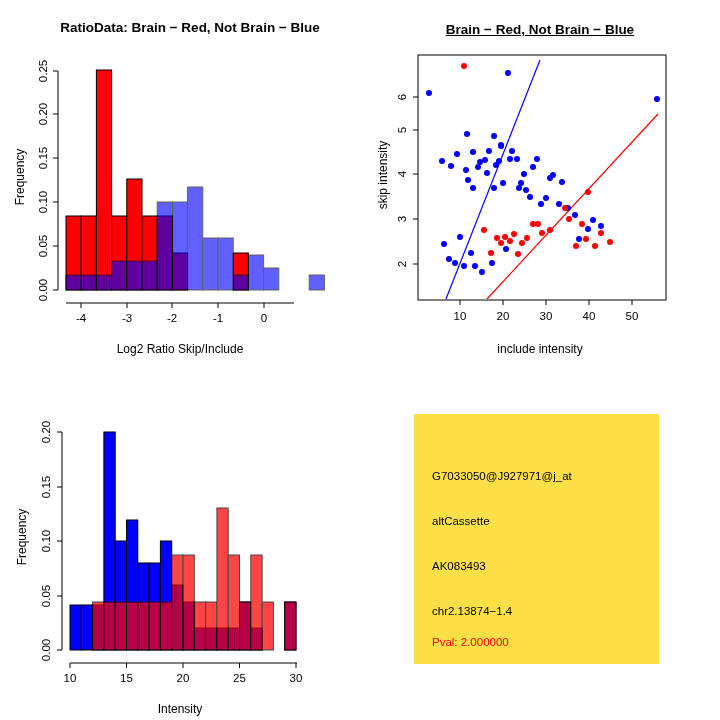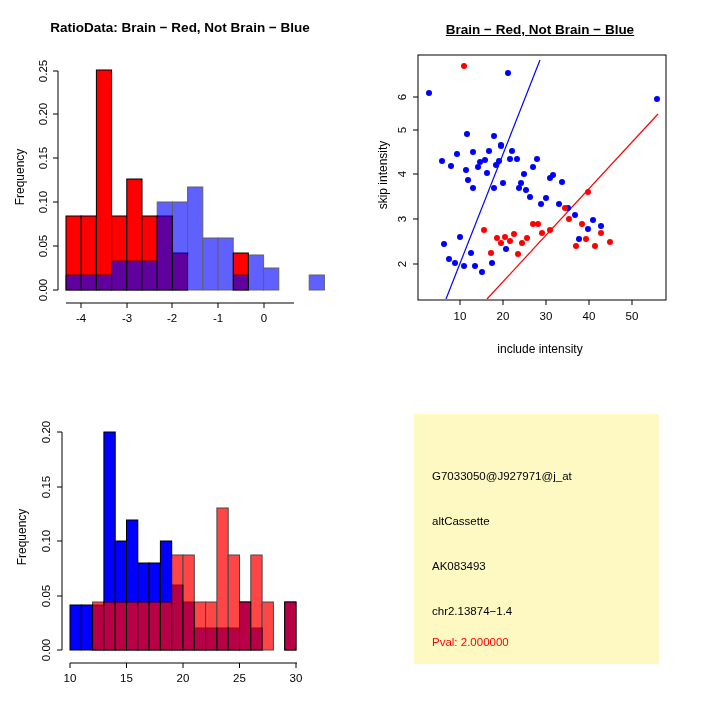--- a/index.html
+++ b/index.html
@@ -30,37 +30,37 @@
     font-family: "Liberation Sans", sans-serif;
     text-align: center;
   }
   svg { display: block; }
   svg text {
     font-family: "Liberation Sans", sans-serif;
     fill: #000000;
   }
   .tick-text { font-size: 11.5px; }
   .infobox {
-    background: #fef9c3;
+    background: #fde047;
     position: absolute;
   }
   .infoline {
     font-size: 11.5px;
     font-family: "Liberation Sans", sans-serif;
     color: #000000;
     position: absolute;
     white-space: nowrap;
   }
   .infoline.pval { color: #ff0000; }
 </style>
 </head>
 <body>
 
 <div class="panel" style="left:0px; top:0px; width:360px; height:360px;">
-  <div class="ptitle" style="position:absolute; left:0; top:20px; width:360px;">RatioData: Brain − Red, Not Brain − Blue</div>
+  <div class="ptitle" style="position:absolute; left:10px; top:20px; width:360px;">RatioData: Brain − Red, Not Brain − Blue</div>
   <svg width="360" height="360">
 
     <g>
       <rect x="66" y="216" width="15.2" height="74" fill="#ff0000" stroke="#000000" stroke-width="1"></rect>
       <rect x="81.2" y="216" width="15.2" height="74" fill="#ff0000" stroke="#000000" stroke-width="1"></rect>
       <rect x="96.4" y="70" width="15.2" height="220" fill="#ff0000" stroke="#000000" stroke-width="1"></rect>
       <rect x="111.6" y="216" width="15.2" height="74" fill="#ff0000" stroke="#000000" stroke-width="1"></rect>
       <rect x="126.8" y="179" width="15.2" height="111" fill="#ff0000" stroke="#000000" stroke-width="1"></rect>
       <rect x="142" y="216" width="15.2" height="74" fill="#ff0000" stroke="#000000" stroke-width="1"></rect>
       <rect x="157.2" y="216" width="15.2" height="74" fill="#ff0000" stroke="#000000" stroke-width="1"></rect>
@@ -113,20 +113,21 @@
       <line x1="264" y1="303" x2="264" y2="308"></line>
     </g>
     <g class="tick-text">
       <text x="81" y="322" text-anchor="middle">-4</text>
       <text x="127" y="322" text-anchor="middle">-3</text>
       <text x="172" y="322" text-anchor="middle">-2</text>
       <text x="218" y="322" text-anchor="middle">-1</text>
       <text x="264" y="322" text-anchor="middle">0</text>
     </g>
   </svg>
+  <div class="axis-label" style="position:absolute; left:30px; top:342px; width:300px;">Log2 Ratio Skip/Include</div>
   <div class="axis-label" style="position:absolute; left:-30px; top:170px; width:100px; transform:rotate(-90deg);">Frequency</div>
 </div>
 
 <div class="panel" style="left:360px; top:0px; width:360px; height:360px;">
   <div class="ptitle" style="position:absolute; left:0; top:22px; width:360px;text-decoration:underline;">Brain − Red, Not Brain − Blue</div>
   <svg width="360" height="360">
 
     <rect x="58" y="55" width="248" height="245" fill="none" stroke="#000000" stroke-width="1"></rect>
 
     <g stroke-width="1.2">
@@ -319,20 +320,21 @@
       <line x1="296" y1="303" x2="296" y2="308"></line>
     </g>
     <g class="tick-text">
       <text x="70" y="322" text-anchor="middle">10</text>
       <text x="126.5" y="322" text-anchor="middle">15</text>
       <text x="183" y="322" text-anchor="middle">20</text>
       <text x="239.5" y="322" text-anchor="middle">25</text>
       <text x="296" y="322" text-anchor="middle">30</text>
     </g>
   </svg>
+  <div class="axis-label" style="position:absolute; left:30px; top:342px; width:300px;">Intensity</div>
   <div class="axis-label" style="position:absolute; left:-28px; top:170px; width:100px; transform:rotate(-90deg);">Frequency</div>
 </div>
 
 <div class="infobox" style="left:414px; top:414px; width:245px; height:250px;">
   <div class="infoline" style="left:18px; top:56px;">G7033050@J927971@j_at</div>
   <div class="infoline" style="left:18px; top:101px;">altCassette</div>
   <div class="infoline" style="left:18px; top:146px;">AK083493</div>
   <div class="infoline" style="left:18px; top:191px;">chr2.13874−1.4</div>
   <div class="infoline pval" style="left:18px; top:222px;text-align:right;">Pval: 2.000000</div>
 </div>

